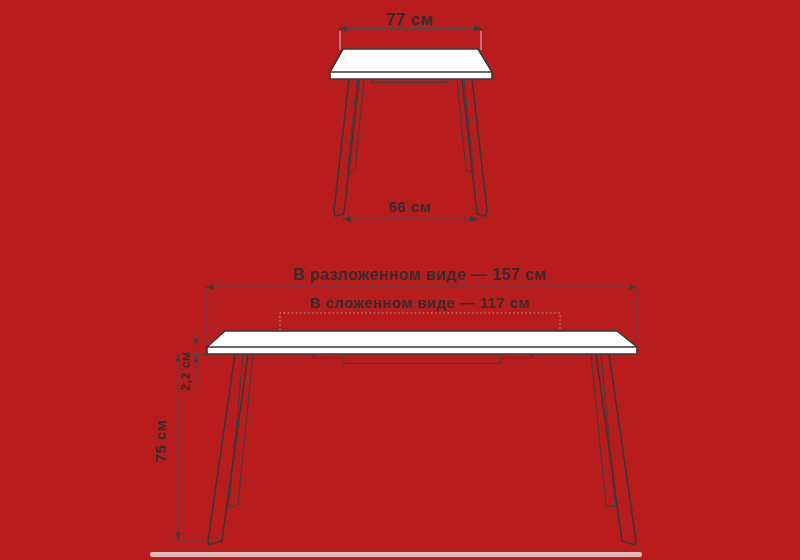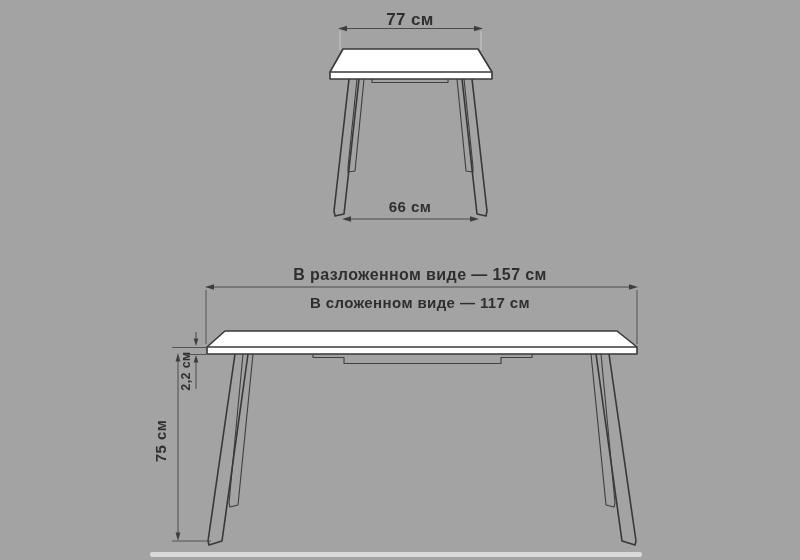--- a/index.html
+++ b/index.html
@@ -1,19 +1,19 @@
 <!DOCTYPE html>
 <html><head>
 <meta charset="utf-8">
 <style>
   html,body{margin:0;padding:0;}
   .canvas{
     position:relative;
     width:800px;height:560px;
-    background:#a3a3a3;
+    background:#b91c1c;
     overflow:hidden;
     font-family:"Liberation Sans","DejaVu Sans",sans-serif;
   }
   svg{position:absolute;left:0;top:0;}
   .dim-text{
     fill:#2f2f2f;
     font-family:"Liberation Sans","DejaVu Sans",sans-serif;
     font-weight:600;
     letter-spacing:0.4px;
   }

